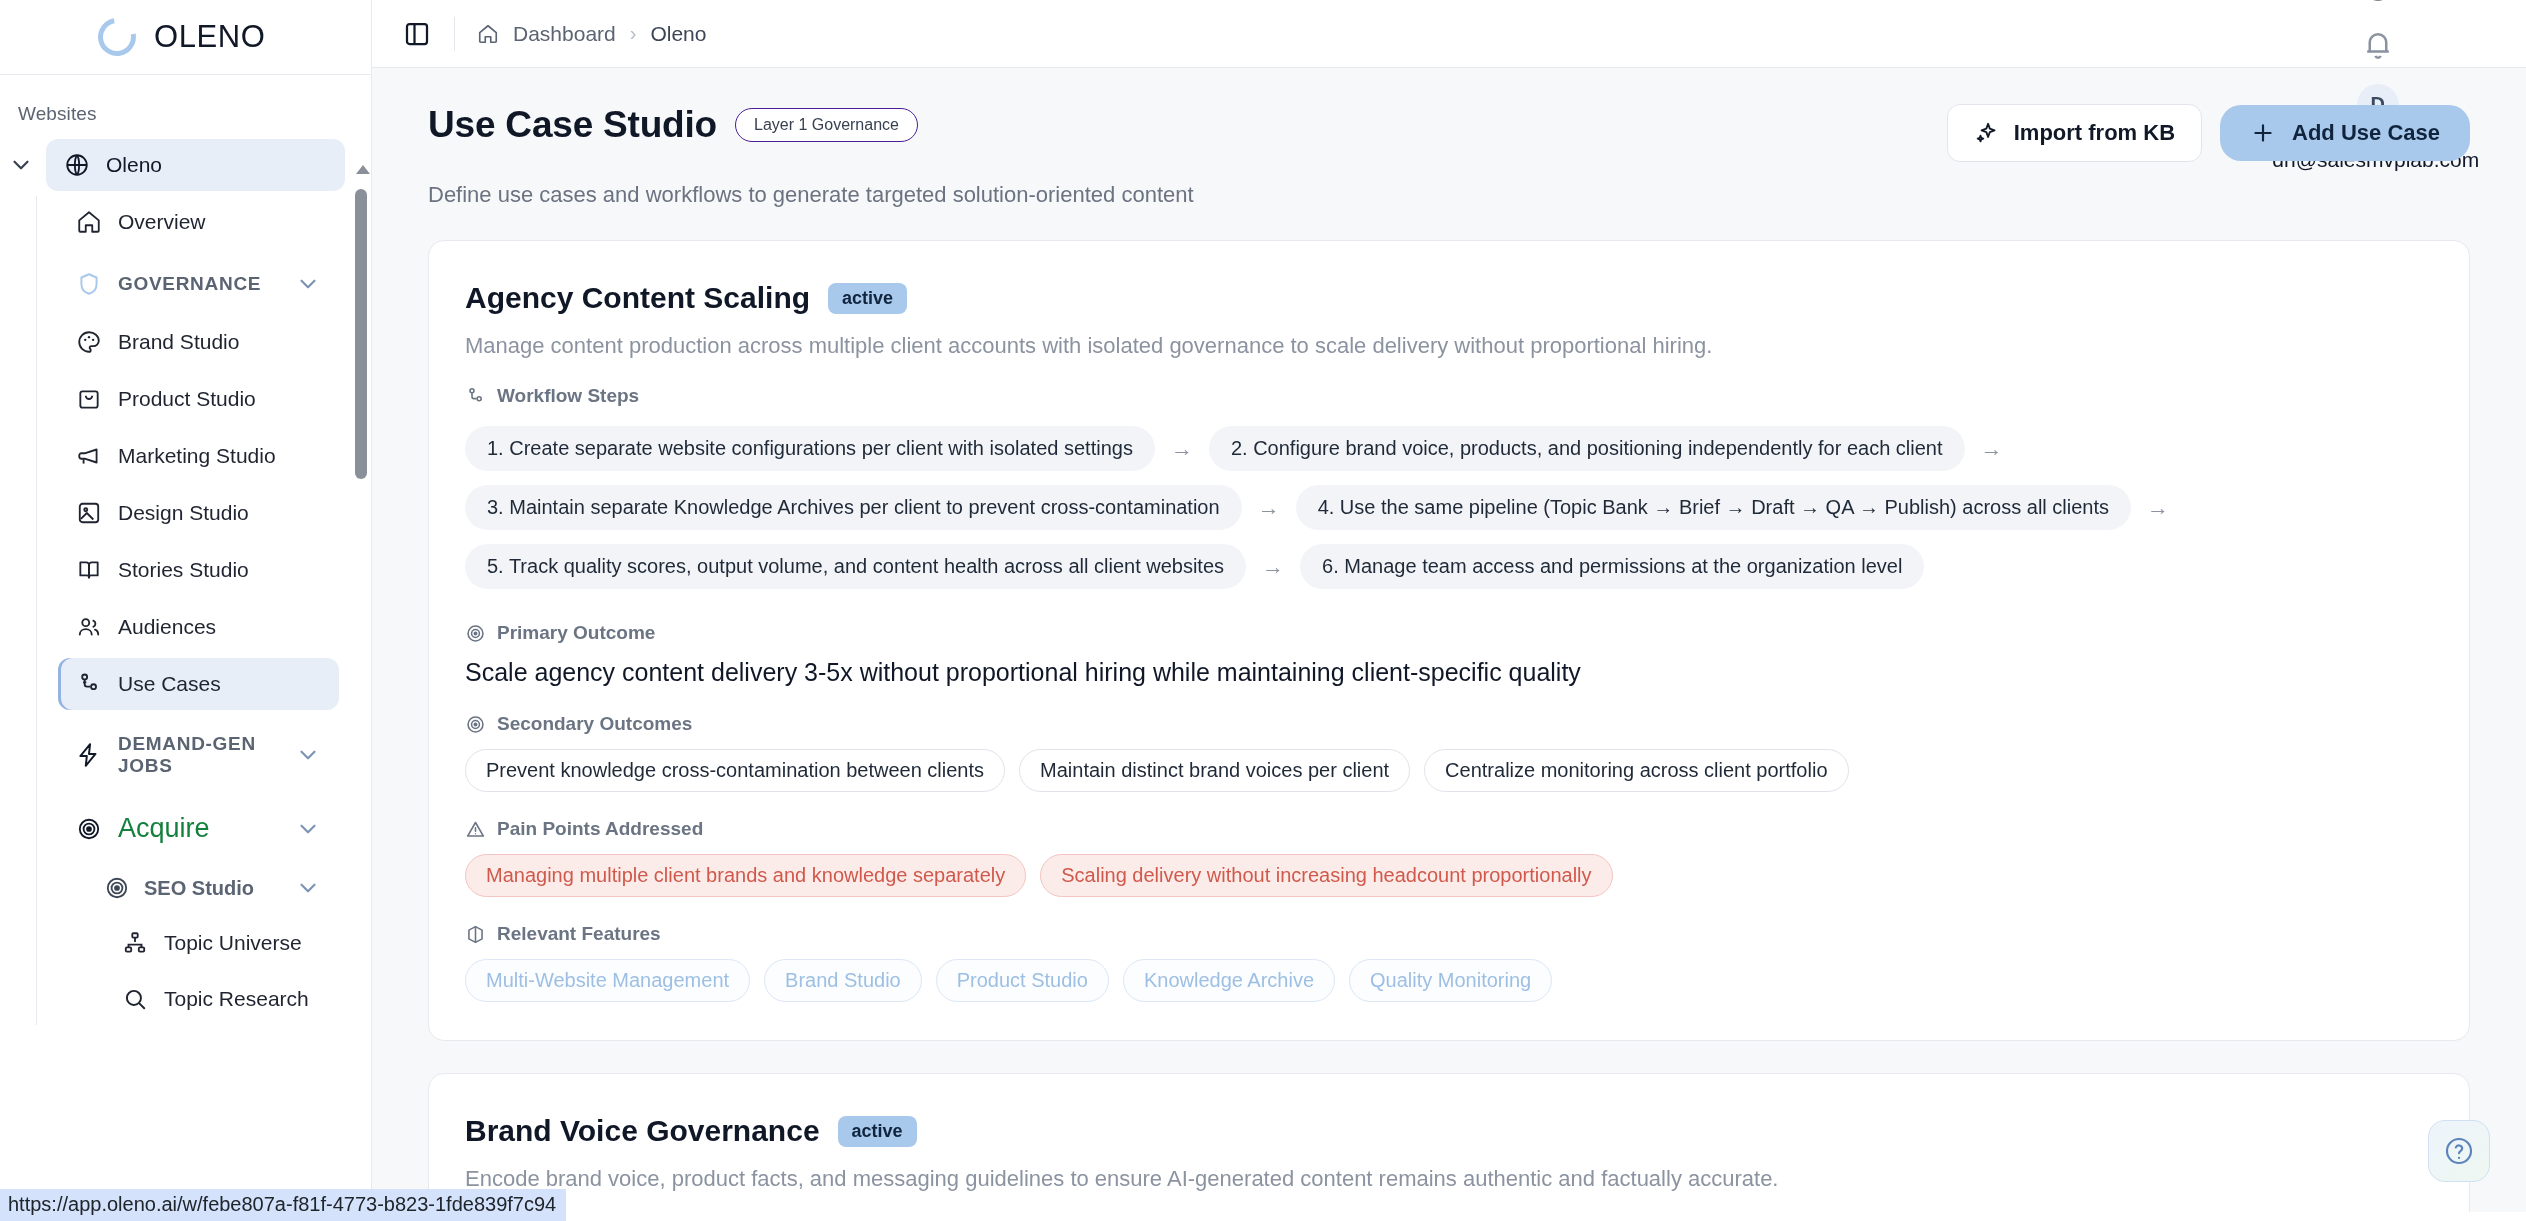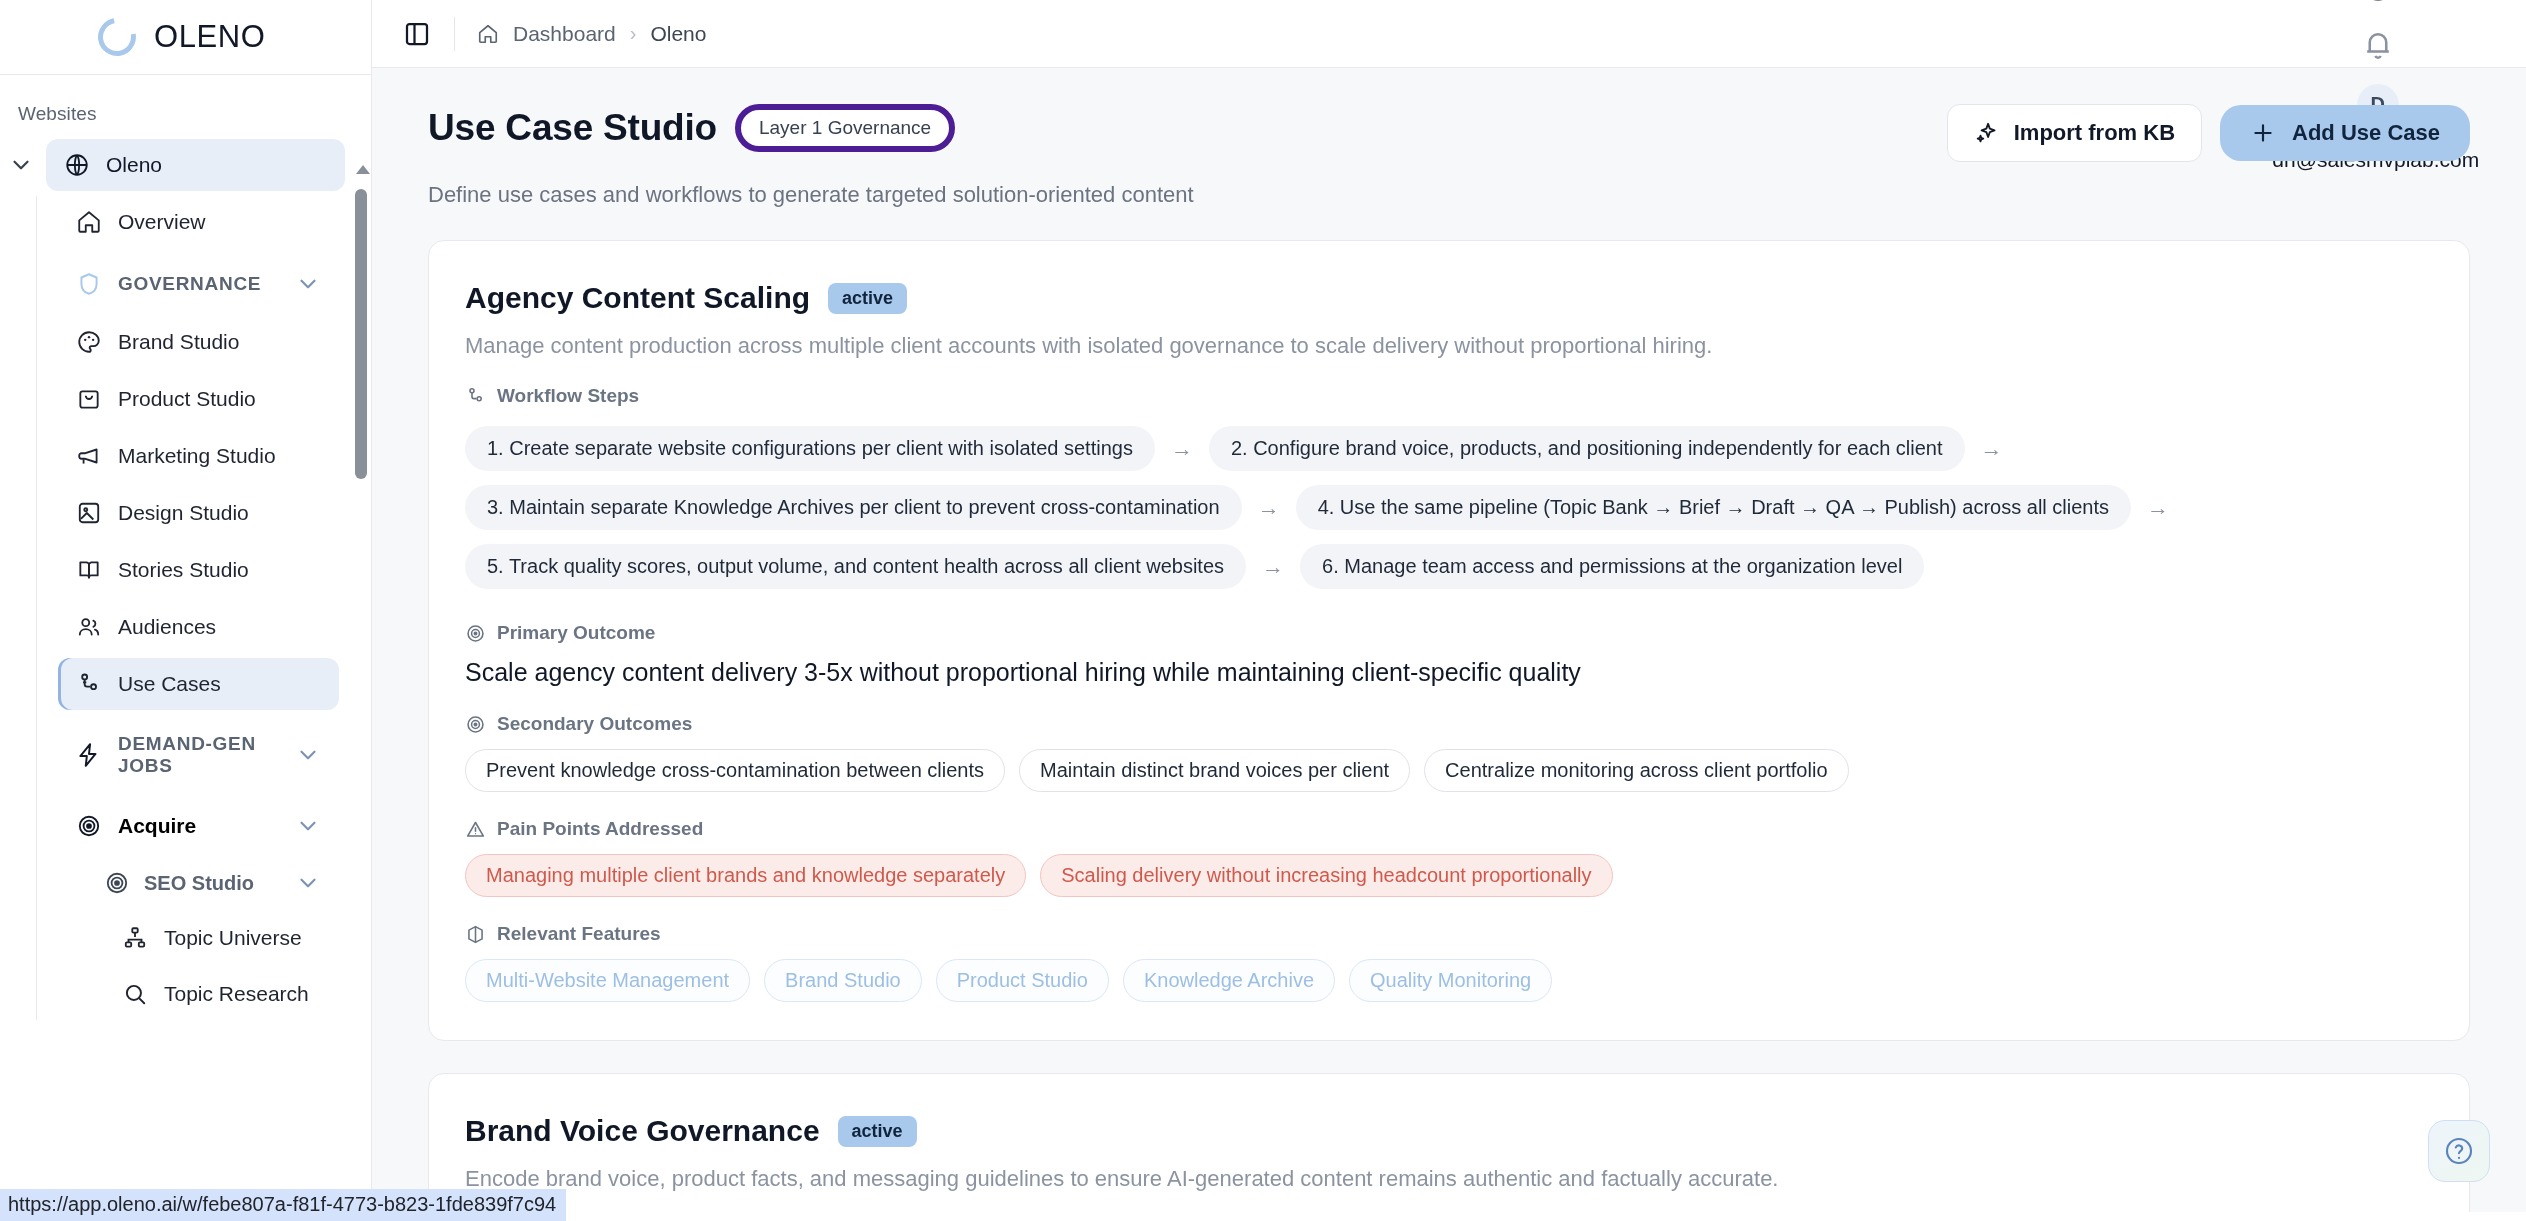--- a/index.html
+++ b/index.html
@@ -69,21 +69,21 @@
   .nav-item.active {
     background: #e8eef8; box-shadow: inset 3px 0 0 #93b4e3;
   }
   .nav-section {
     display: flex; align-items: center; gap: 16px;
     padding: 13px 18px; margin: 10px 32px 6px 18px;
     color: #5b6472; font-size: 19px; font-weight: 700;
     letter-spacing: 0.7px; text-transform: uppercase;
   }
   .nav-section .sp { margin-left: auto; }
-  .nav-section.plain { text-transform: none; letter-spacing: 0; font-size: 21px; color:#000000; font-weight:700;}
+  .nav-section.plain { text-transform: none; letter-spacing: 0; font-size: 27px; color:#15803d; font-weight:400;}
   .nav-sub {
     display:flex; align-items:center; gap:14px;
     padding: 12px 18px; margin: 4px 32px 4px 46px;
     font-size: 20px; color:#5b6472; font-weight:600;
   }
   .nav-sub .sp { margin-left:auto; }
   .nav-deep {
     display:flex; align-items:center; gap:16px;
     padding: 13px 18px; margin: 4px 32px 4px 64px;
     font-size: 21px; color:#1f2430;
@@ -127,22 +127,22 @@
     display:flex;align-items:center;justify-content:center;font-size:20px;font-weight:600;
   }
   .user-email { font-size:21px;color:#111827; margin-left:-4px; }
 
   .content { flex:1; overflow:hidden; padding: 36px 0 0 0; position:relative; }
   .content-inner { padding: 0 56px; }
   .title-row { display:flex; align-items:flex-start; }
   .title-left { display:flex; align-items:center; gap:18px; }
   h1.page-title { font-size: 37px; font-weight: 700; color:#101828; letter-spacing:-0.2px;}
   .layer-chip {
-    border:6px solid #4c1d95; border-radius:999px; padding: 7px 18px;
-    font-size: 19px; color:#374151; background:#fff;
+    border:1px solid #4c1d95; border-radius:999px; padding: 7px 18px;
+    font-size: 16px; color:#374151; background:#fff;
   }
   .title-actions { margin-left:auto; display:flex; align-items:center; gap:18px; }
   .btn-ghost {
     display:flex;align-items:center;gap:14px;
     background:#fff;border:1px solid #e2e6ec;border-radius:13px;
     padding:15px 26px;font-size:22px;color:#111827;font-weight:600;
   }
   .btn-primary {
     display:flex;align-items:center;gap:16px;
     background:#a8c8ec;border:none;border-radius:21px;

